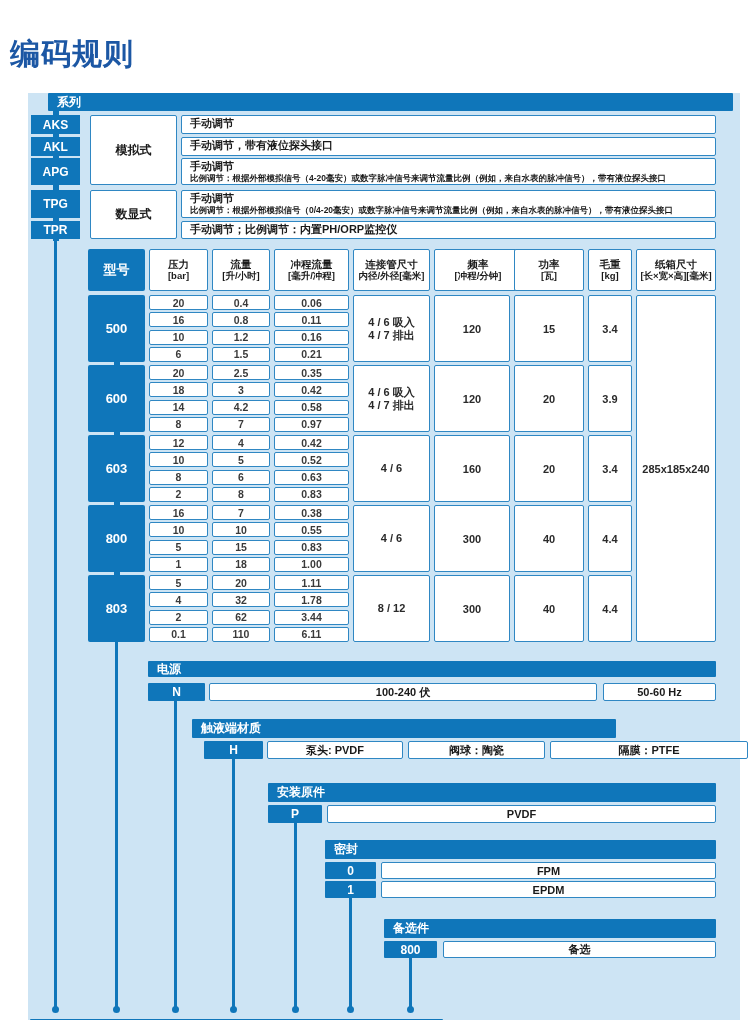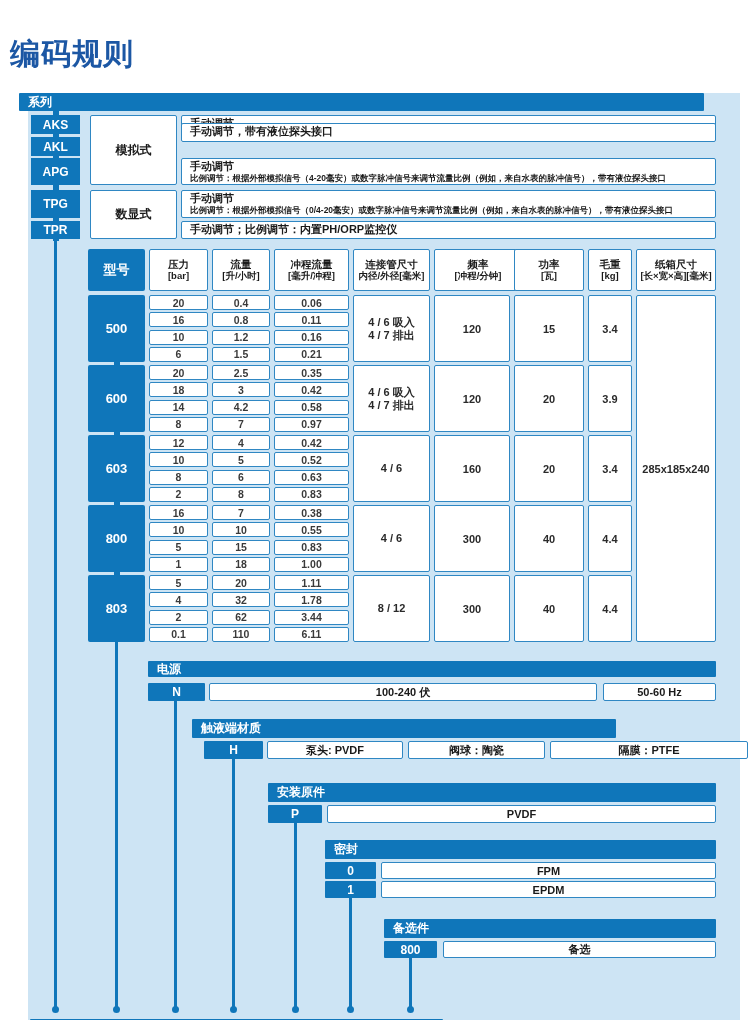--- a/index.html
+++ b/index.html
@@ -45,35 +45,35 @@
   <div class="abs vline" style="left:53px;top:78px;width:6px;height:132px"></div>
   <div class="abs vline" style="left:54px;top:210px;width:3px;height:770px"></div>
   <div class="abs vline" style="left:114px;top:300px;width:6px;height:311px"></div>
   <div class="abs vline" style="left:115px;top:611px;width:3px;height:369px"></div>
   <div class="abs vline" style="left:174px;top:669px;width:3px;height:311px"></div>
   <div class="abs vline" style="left:232px;top:727px;width:3px;height:253px"></div>
   <div class="abs vline" style="left:294px;top:791px;width:3px;height:189px"></div>
   <div class="abs vline" style="left:349px;top:865px;width:3px;height:115px"></div>
   <div class="abs vline" style="left:409px;top:926px;width:3px;height:54px"></div>
 
-  <div class="abs blue secbar" style="left:19px;top:62px;width:685px;height:18px">系列</div>
+  <div class="abs blue secbar" style="left:48px;top:62px;width:685px;height:18px">系列</div>
 
   <div class="abs blue c scode" style="left:31px;top:84px;width:49px;height:19px">AKS</div>
   <div class="abs blue c scode" style="left:31px;top:106px;width:49px;height:19px">AKL</div>
   <div class="abs blue c scode" style="left:31px;top:127px;width:49px;height:27px">APG</div>
   <div class="abs blue c scode" style="left:31px;top:159px;width:49px;height:28px">TPG</div>
   <div class="abs blue c scode" style="left:31px;top:190px;width:49px;height:18px">TPR</div>
 
   <div class="abs wbox c type" style="left:90px;top:84px;width:87px;height:70px">模拟式</div>
   <div class="abs wbox c type" style="left:90px;top:159px;width:87px;height:49px">数显式</div>
 
   <div class="abs wbox desc" style="left:181px;top:84px;width:535px;height:19px">
       <span class="d1">手动调节</span>
     </div>
-  <div class="abs wbox desc" style="left:181px;top:92px;width:535px;height:19px">
+  <div class="abs wbox desc" style="left:181px;top:106px;width:535px;height:19px">
       <span class="d1">手动调节，带有液位探头接口</span>
     </div>
   <div class="abs wbox desc" style="left:181px;top:127px;width:535px;height:27px">
       <span class="d1">手动调节</span>
       <span class="d2">比例调节：根据外部模拟信号（4-20毫安）或数字脉冲信号来调节流量比例（例如，来自水表的脉冲信号），带有液位探头接口</span>
     </div>
   <div class="abs wbox desc" style="left:181px;top:159px;width:535px;height:28px">
       <span class="d1">手动调节</span>
       <span class="d2">比例调节：根据外部模拟信号（0/4-20毫安）或数字脉冲信号来调节流量比例（例如，来自水表的脉冲信号），带有液位探头接口</span>
     </div>

